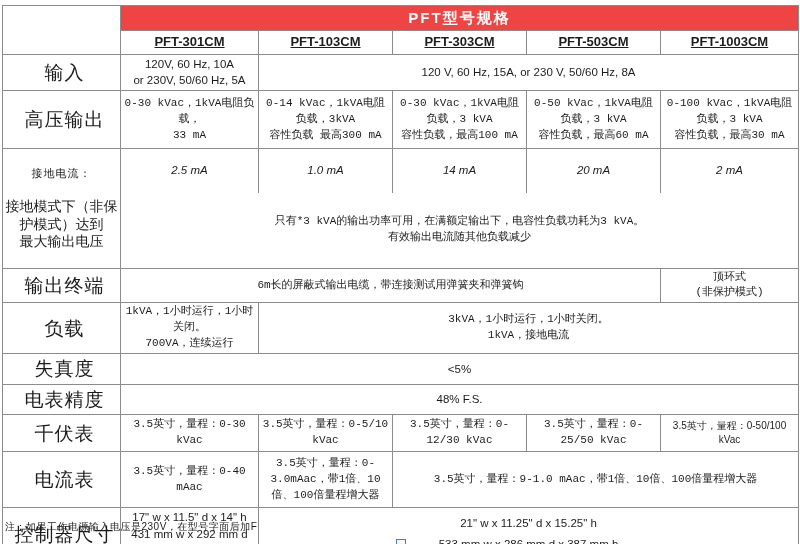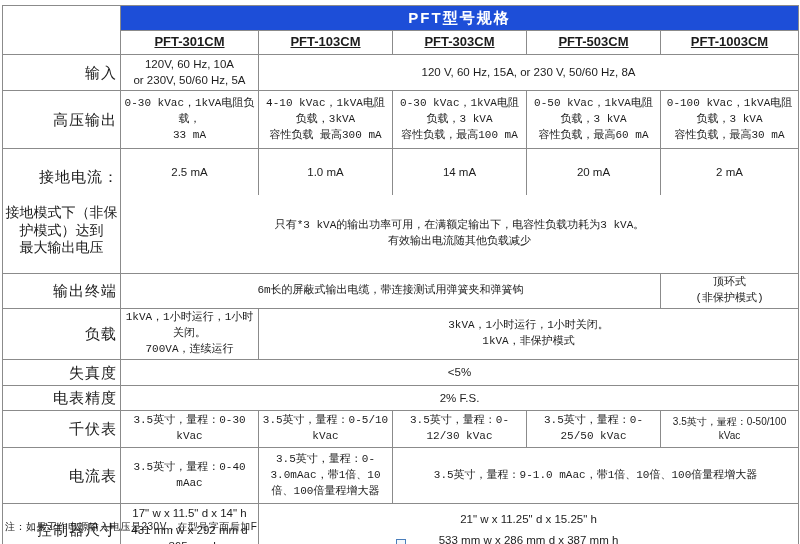--- a/index.html
+++ b/index.html
@@ -2,30 +2,30 @@
 <html><head>
 <meta charset="utf-8">
 <style>
   html,body{margin:0;padding:0;}
   body{width:800px;height:544px;background:#ffffff;overflow:hidden;position:relative;
        font-family:"Liberation Sans","DejaVu Sans",sans-serif;color:#1c1c1c;}
   .page{position:absolute;inset:0;}
   table.spec{position:absolute;left:2px;top:5px;width:796px;border-collapse:collapse;table-layout:fixed;}
   td{border:1px solid #8b8b8b;text-align:center;vertical-align:middle;
      white-space:pre-line;padding:1px 3px;font-size:11.5px;line-height:1.45;overflow:hidden;}
-  td.rowlabel{text-align:right;padding-left:9px;font-size:15px;white-space:normal;letter-spacing:1px;}
-  td.banner{background:#1d4ed8;color:#ffffff;font-weight:bold;font-size:15px;letter-spacing:2px;}
+  td.rowlabel{text-align:center;padding-left:9px;font-size:19px;white-space:normal;letter-spacing:1px;}
+  td.banner{background:#ef4444;color:#ffffff;font-weight:bold;font-size:15px;letter-spacing:2px;}
   td.model{font-weight:bold;font-size:13px;white-space:nowrap;text-decoration:underline;}
-  td.noB{border-bottom:none;}
+  td.noB{border-bottom:none;font-style:italic;}
   td.noT{border-top:none;}
   td.cn{font-size:11px;font-family:Liberation Mono, monospace;}
   td.small{font-size:10px;}
   td.roomy{line-height:1.85;}
   td.gclabel{text-align:center;padding:0 1px;}
-  .gc-main{font-size:15px;letter-spacing:1px;text-align:right;}
+  .gc-main{font-size:11px;letter-spacing:1px;}
   .gc-sub{font-size:14px;line-height:1.25;white-space:pre-line;}
   .footnote{position:absolute;left:5px;top:520px;font-size:10px;letter-spacing:0.5px;}
   .tiny-blue-box{position:absolute;left:396px;top:539px;width:8px;height:8px;
      border:1px solid #4a7ebb;background:#f4f8fc;}
 </style>
 </head>
 <body>
 
 <div class="page">
 
@@ -57,21 +57,21 @@
       <td class="rowlabel">输入</td>
       <td>120V, 60 Hz, 10A
 or 230V, 50/60 Hz, 5A</td>
       <td colspan="4">120 V, 60 Hz, 15A, or 230 V, 50/60 Hz, 8A</td>
     </tr>
 
     <tr style="height:58px">
       <td class="rowlabel">高压输出</td>
       <td class="cn">0-30 kVac，1kVA电阻负载，
 33 mA</td>
-      <td class="cn">4-10 kVac，1kVA电阻负载，3kVA
+      <td class="cn">0-14 kVac，1kVA电阻负载，3kVA
 容性负载  最高300 mA</td>
       <td class="cn">0-30 kVac，1kVA电阻负载，3 kVA
 容性负载，最高100 mA</td>
       <td class="cn">0-50 kVac，1kVA电阻负载，3 kVA
 容性负载，最高60 mA</td>
       <td class="cn">0-100 kVac，1kVA电阻负载，3 kVA
 容性负载，最高30 mA</td>
     </tr>
 
     <tr style="height:20px">
@@ -96,31 +96,31 @@
       <td class="cn" colspan="4">6m长的屏蔽式输出电缆，带连接测试用弹簧夹和弹簧钩</td>
       <td class="cn">顶环式
 (非保护模式)</td>
     </tr>
 
     <tr style="height:34px">
       <td class="rowlabel">负载</td>
       <td class="cn">1kVA，1小时运行，1小时关闭。
 700VA，连续运行</td>
       <td class="cn" colspan="4">3kVA，1小时运行，1小时关闭。
-1kVA，非保护模式</td>
+1kVA，接地电流</td>
     </tr>
 
     <tr style="height:26px">
       <td class="rowlabel">失真度</td>
       <td colspan="5">&lt;5%</td>
     </tr>
 
     <tr style="height:25px">
       <td class="rowlabel">电表精度</td>
-      <td colspan="5">2% F.S.</td>
+      <td colspan="5">48% F.S.</td>
     </tr>
 
     <tr style="height:37px">
       <td class="rowlabel">千伏表</td>
       <td class="cn">3.5英寸，量程：0-30 kVac</td>
       <td class="cn">3.5英寸，量程：0-5/10 kVac</td>
       <td class="cn">3.5英寸，量程：0-12/30 kVac</td>
       <td class="cn">3.5英寸，量程：0-25/50 kVac</td>
       <td class="small">3.5英寸，量程：0-50/100 kVac</td>
     </tr>

